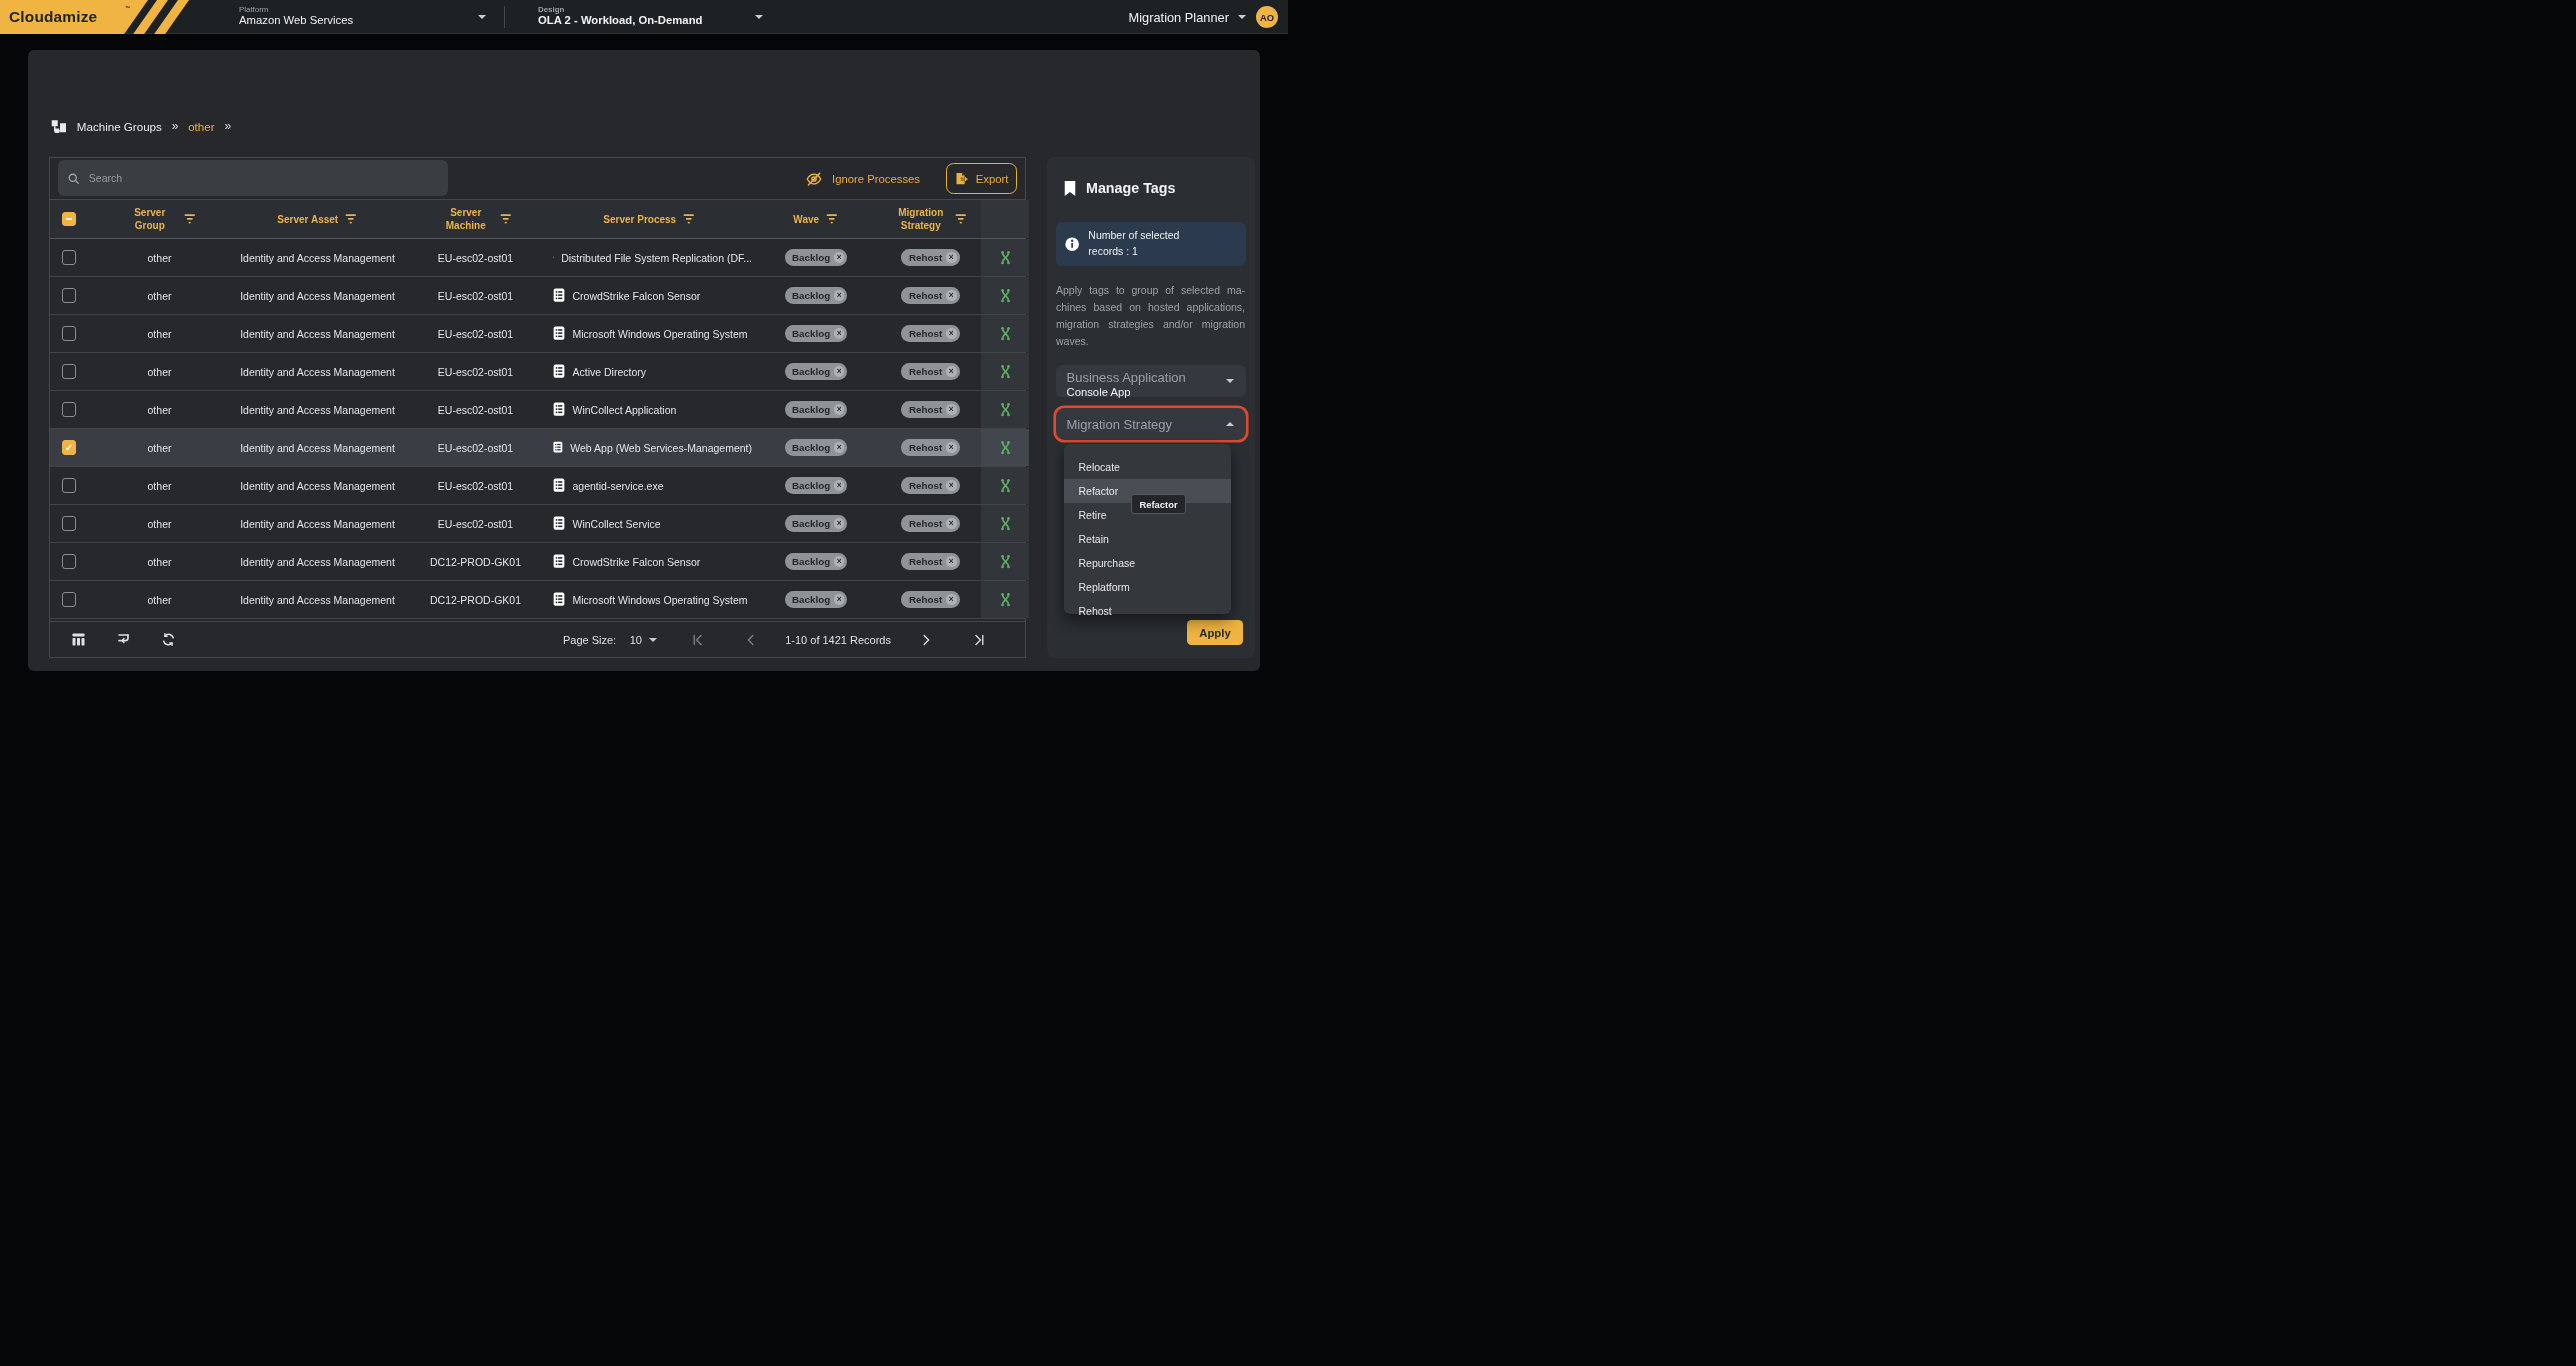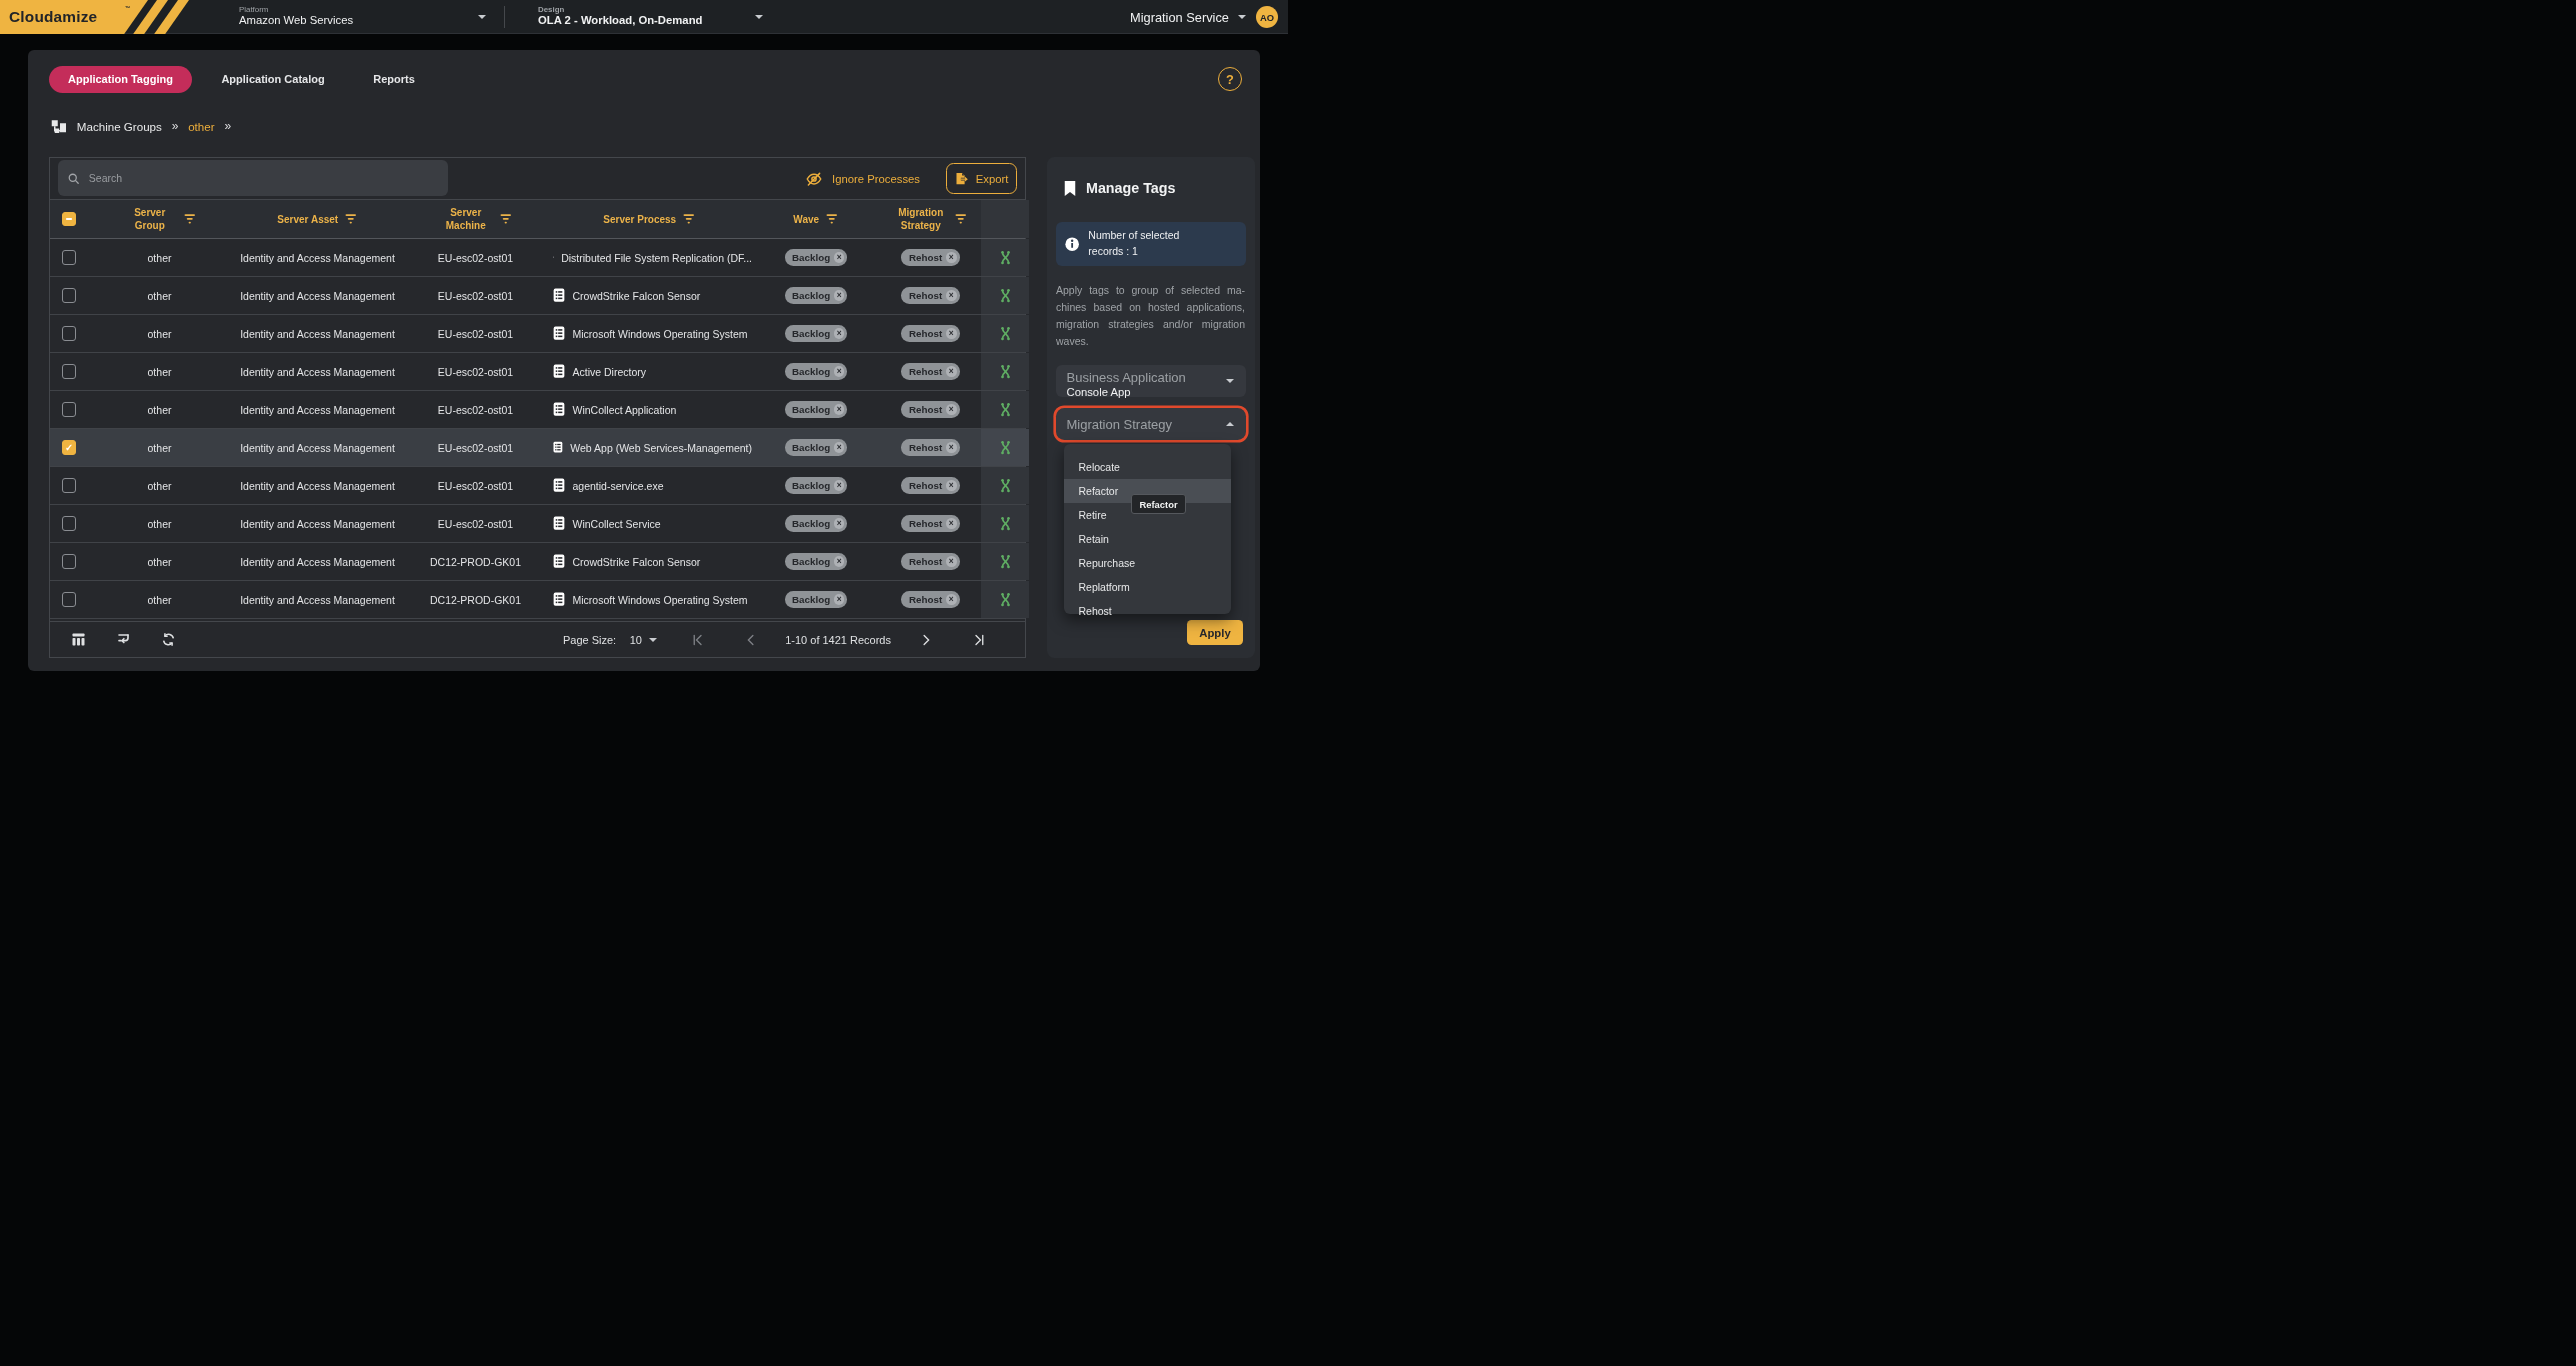--- a/index.html
+++ b/index.html
@@ -126,39 +126,29 @@
     </div>
     <div class="tb-divider"></div>
     <div class="tb-group" id="design-select">
       <span class="tb-label">Design</span>
       <span class="tb-value">OLA 2 - Workload, On-Demand</span>
       <span class="tb-caret caret-down"></span>
     </div>
 
     <div class="tb-right">
       <div class="app-menu">
-        <span>Migration Service</span>
+        <span>Migration Planner</span>
         <span class="caret-down"></span>
       </div>
       <div class="avatar">AO</div>
     </div>
   </header>
 
   <div class="panel">
 
-    <div class="tabs-row">
-      <nav class="tabs" id="tabs">
-          <div class="tab active">Application Tagging</div>
-          <div class="tab">Application Catalog</div>
-          <div class="tab">Reports</div>
-        </nav>
-      <div class="help-btn">
-        <span>?</span>
-      </div>
-    </div>
 
     <div class="breadcrumb">
       <svg width="16.5" height="16.5" viewBox="0 0 22 22">
         <rect x="1" y="3" width="8" height="8" fill="#E8E9EA"></rect>
         <rect x="12" y="7" width="8" height="12" fill="#E8E9EA"></rect>
         <rect x="5" y="14" width="6" height="6" fill="#E8E9EA"></rect>
         <path d="M5 11 v6 h7" stroke="#E8E9EA" stroke-width="2" fill="none"></path>
       </svg>
       <span class="crumb">Machine Groups</span>
       <span class="crumb-sep">»</span>

